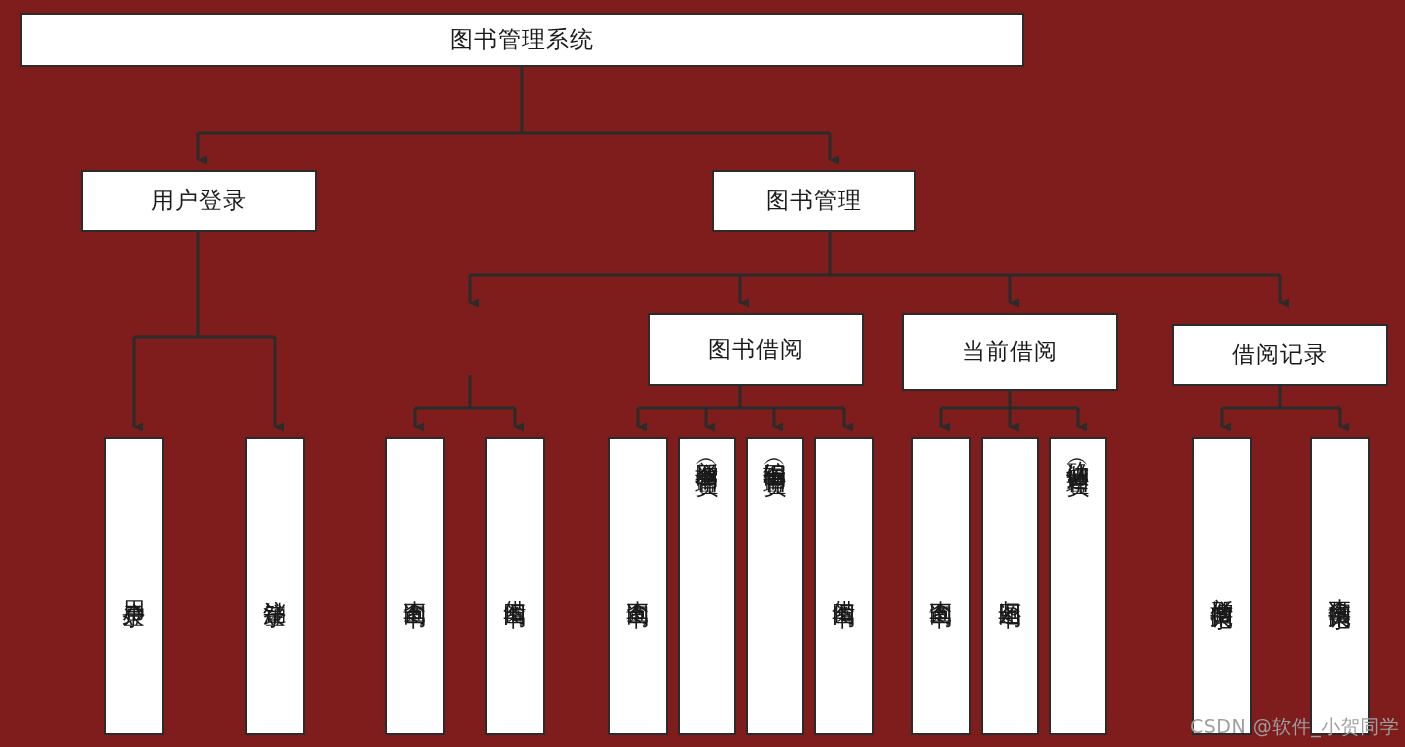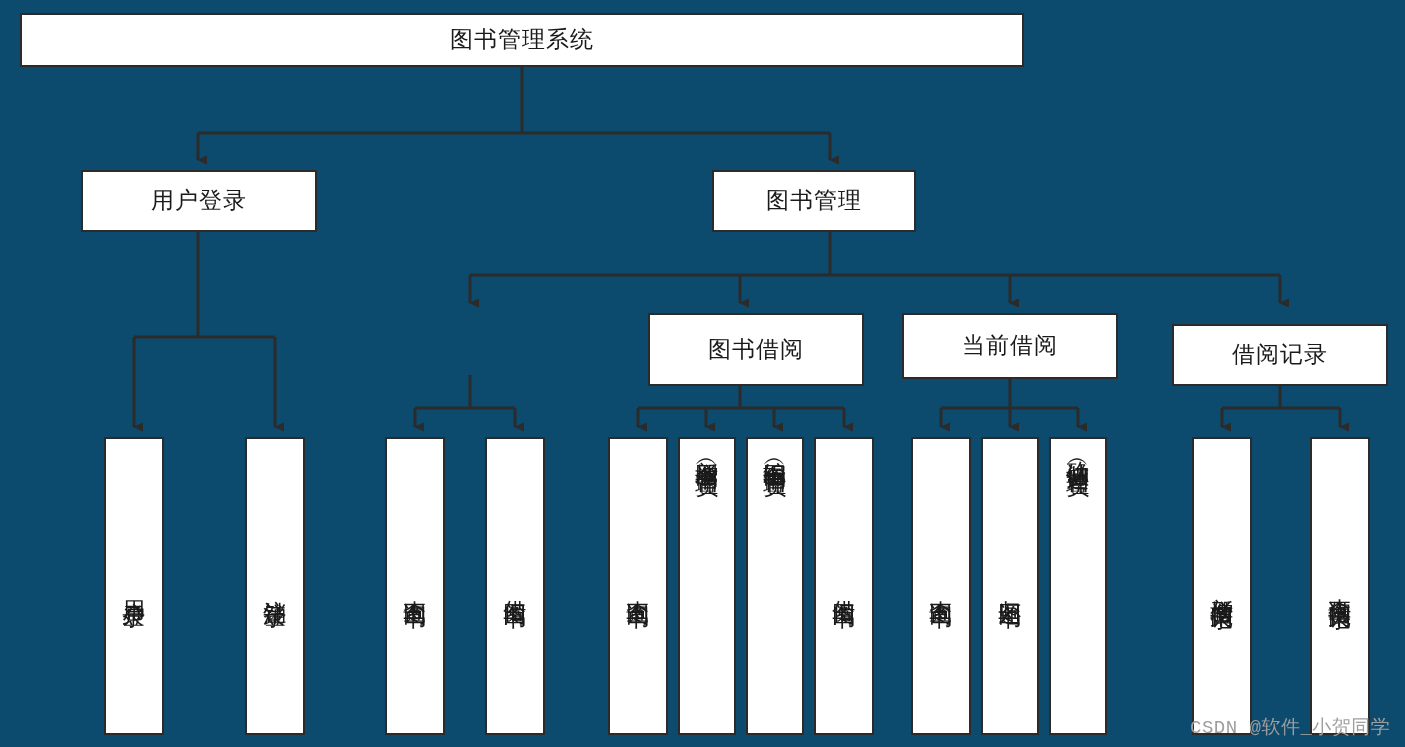--- a/index.html
+++ b/index.html
@@ -7,21 +7,21 @@
     padding: 0;
     background: #ffffff;
   }
   body {
     font-family: "DejaVu Sans", "Liberation Sans", sans-serif;
   }
   #canvas {
     position: relative;
     width: 1405px;
     height: 747px;
-    background: #0c4a6e;
+    background: #7f1d1d;
     overflow: hidden;
   }
   svg#wires {
     position: absolute;
     left: 0;
     top: 0;
     width: 1405px;
     height: 747px;
     pointer-events: none;
   }
@@ -133,21 +133,21 @@
   <div class="node node-h" style="left:81px; top:170px; width:236px; height:62px;">
     <span class="label">用户登录</span>
   </div>
   <div class="node node-h" style="left:712px; top:170px; width:204px; height:62px;">
     <span class="label">图书管理</span>
   </div>
 
   <div class="node node-h" style="left:648px; top:313px; width:216px; height:73px;">
     <span class="label">图书借阅</span>
   </div>
-  <div class="node node-h" style="left:902px; top:313px; width:216px; height:66px;">
+  <div class="node node-h" style="left:902px; top:313px; width:216px; height:78px;">
     <span class="label">当前借阅</span>
   </div>
   <div class="node node-h" style="left:1172px; top:313px; width:216px; height:62px;margin-top:11px;">
     <span class="label">借阅记录</span>
   </div>
 
   <div class="node node-v bottomish" style="left:104px; top:437px; width:60px; height:298px;">
     <span class="label">用户登录</span>
   </div>
   <div class="node node-v bottomish" style="left:245px; top:437px; width:60px; height:298px;">
@@ -184,15 +184,15 @@
     <span class="label">确认归还（管理员）</span>
   </div>
 
   <div class="node node-v center" style="left:1192px; top:437px; width:60px; height:298px;">
     <span class="label">新增借阅记录</span>
   </div>
   <div class="node node-v center" style="left:1310px; top:437px; width:60px; height:298px;">
     <span class="label">查询借阅记录</span>
   </div>
 
-  <div class="watermark" style="left:1190px; top:714px;font-family:Liberation Mono, monospace;">CSDN @软件_小贺同学</div>
+  <div class="watermark" style="left:1190px; top:714px;">CSDN @软件_小贺同学</div>
 
 </div>
 
 </body></html>

